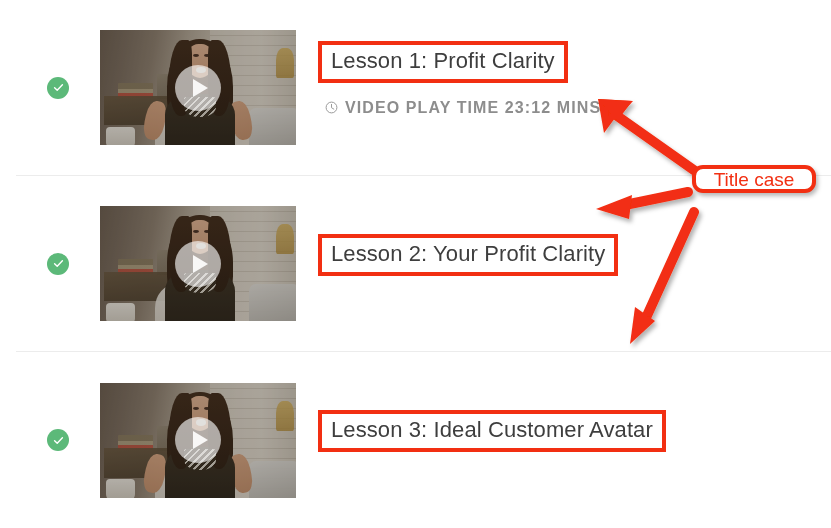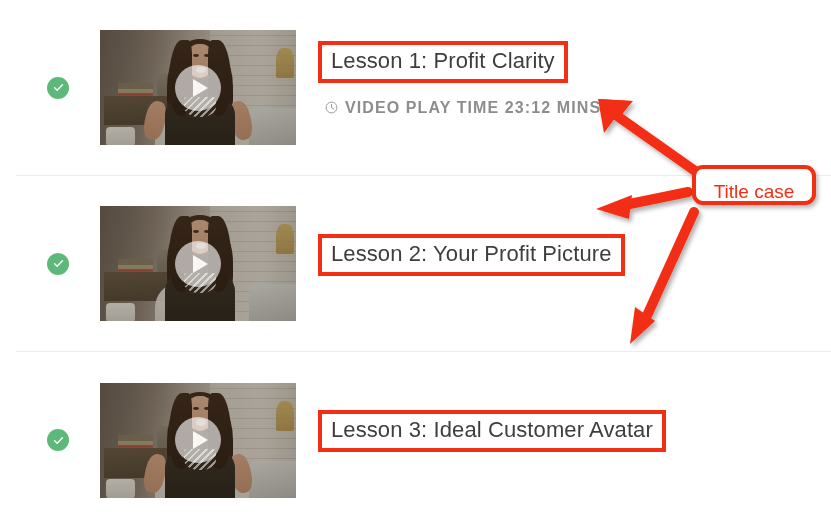--- a/index.html
+++ b/index.html
@@ -235,27 +235,27 @@
   #annotation-layer {
     position: absolute;
     inset: 0;
     pointer-events: none;
   }
   #annotation-layer svg { position: absolute; left: 0; top: 0; }
 
   .callout-box {
     position: absolute;
     left: 692px; top: 165px;
-    width: 124px; height: 40px;
+    width: 124px; height: 28px;
     box-sizing: border-box;
     border: 4px solid #f22f12;
     border-radius: 11px;
     background: #ffffff;
     display: flex;
-    align-items: flex-end;
+    align-items: center;
     justify-content: center;
     filter: drop-shadow(2px 3px 2px rgba(0,0,0,0.28));
   }
   .callout-text {
     color: #f22f12;
     font-size: 19px;
     line-height: 19px;
     white-space: nowrap;
   }
 </style>
@@ -353,21 +353,21 @@
         </div>
         <div class="thumb-tint"></div>
         <div class="play-btn">
           <div class="play-tri"></div>
         </div>
       </div>
     </div>
 
     <div class="text-col">
       <div class="lesson-title-wrap">
-        <div class="lesson-title">Lesson 2: Your Profit Picture</div>
+        <div class="lesson-title">Lesson 2: Your Profit Clarity</div>
       </div>
     </div>
   </div>
 
   <div class="lesson-row last">
     <div class="check-col">
       <div class="check-badge">
         <svg width="13" height="13" viewBox="0 0 13 13" aria-hidden="true">
           <path d="M2.6 6.7 L5.2 9.2 L10.4 3.8" fill="none" stroke="#ffffff" stroke-width="1.4" stroke-linecap="round" stroke-linejoin="round"></path>
         </svg>

